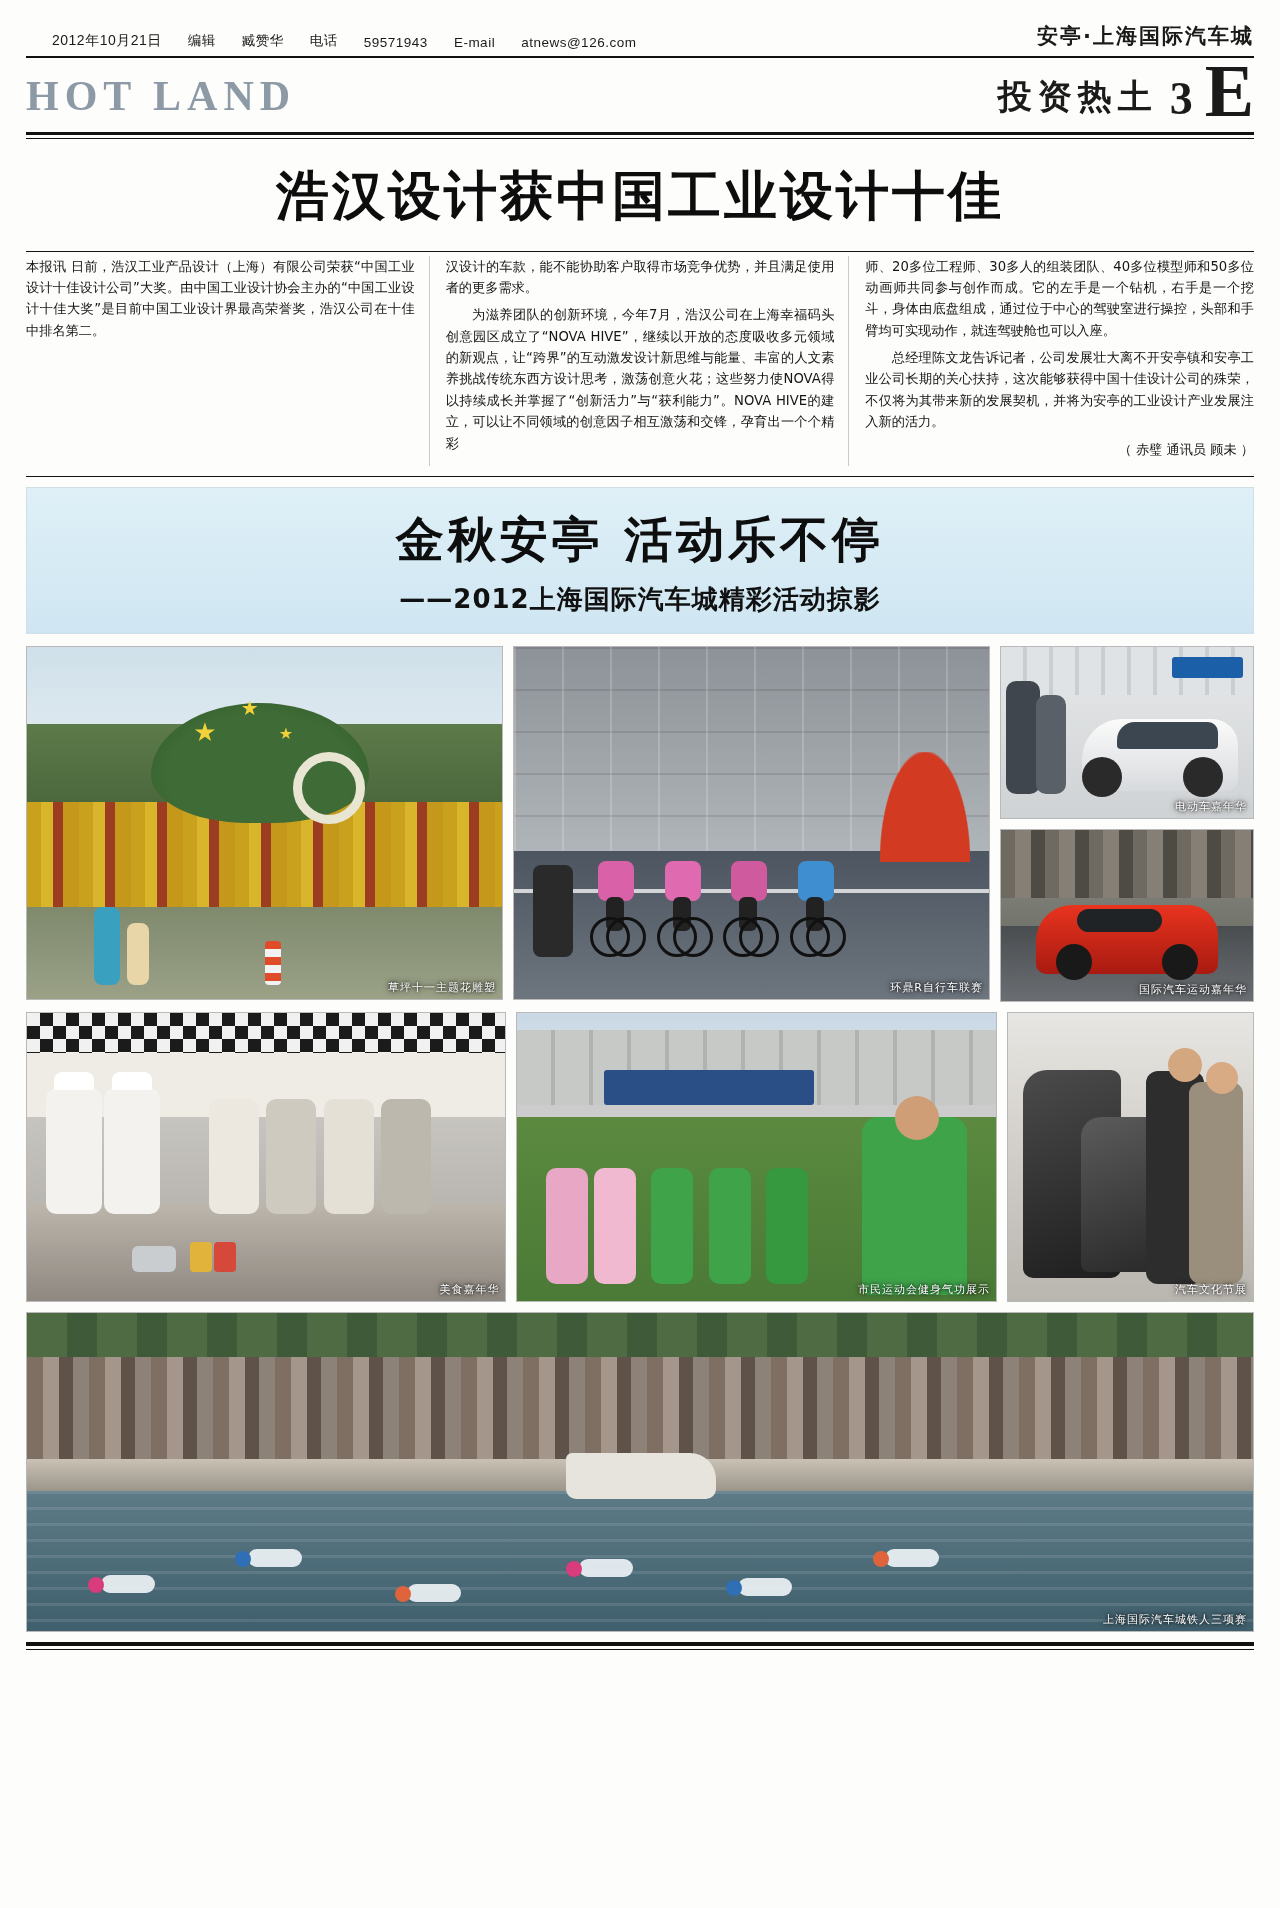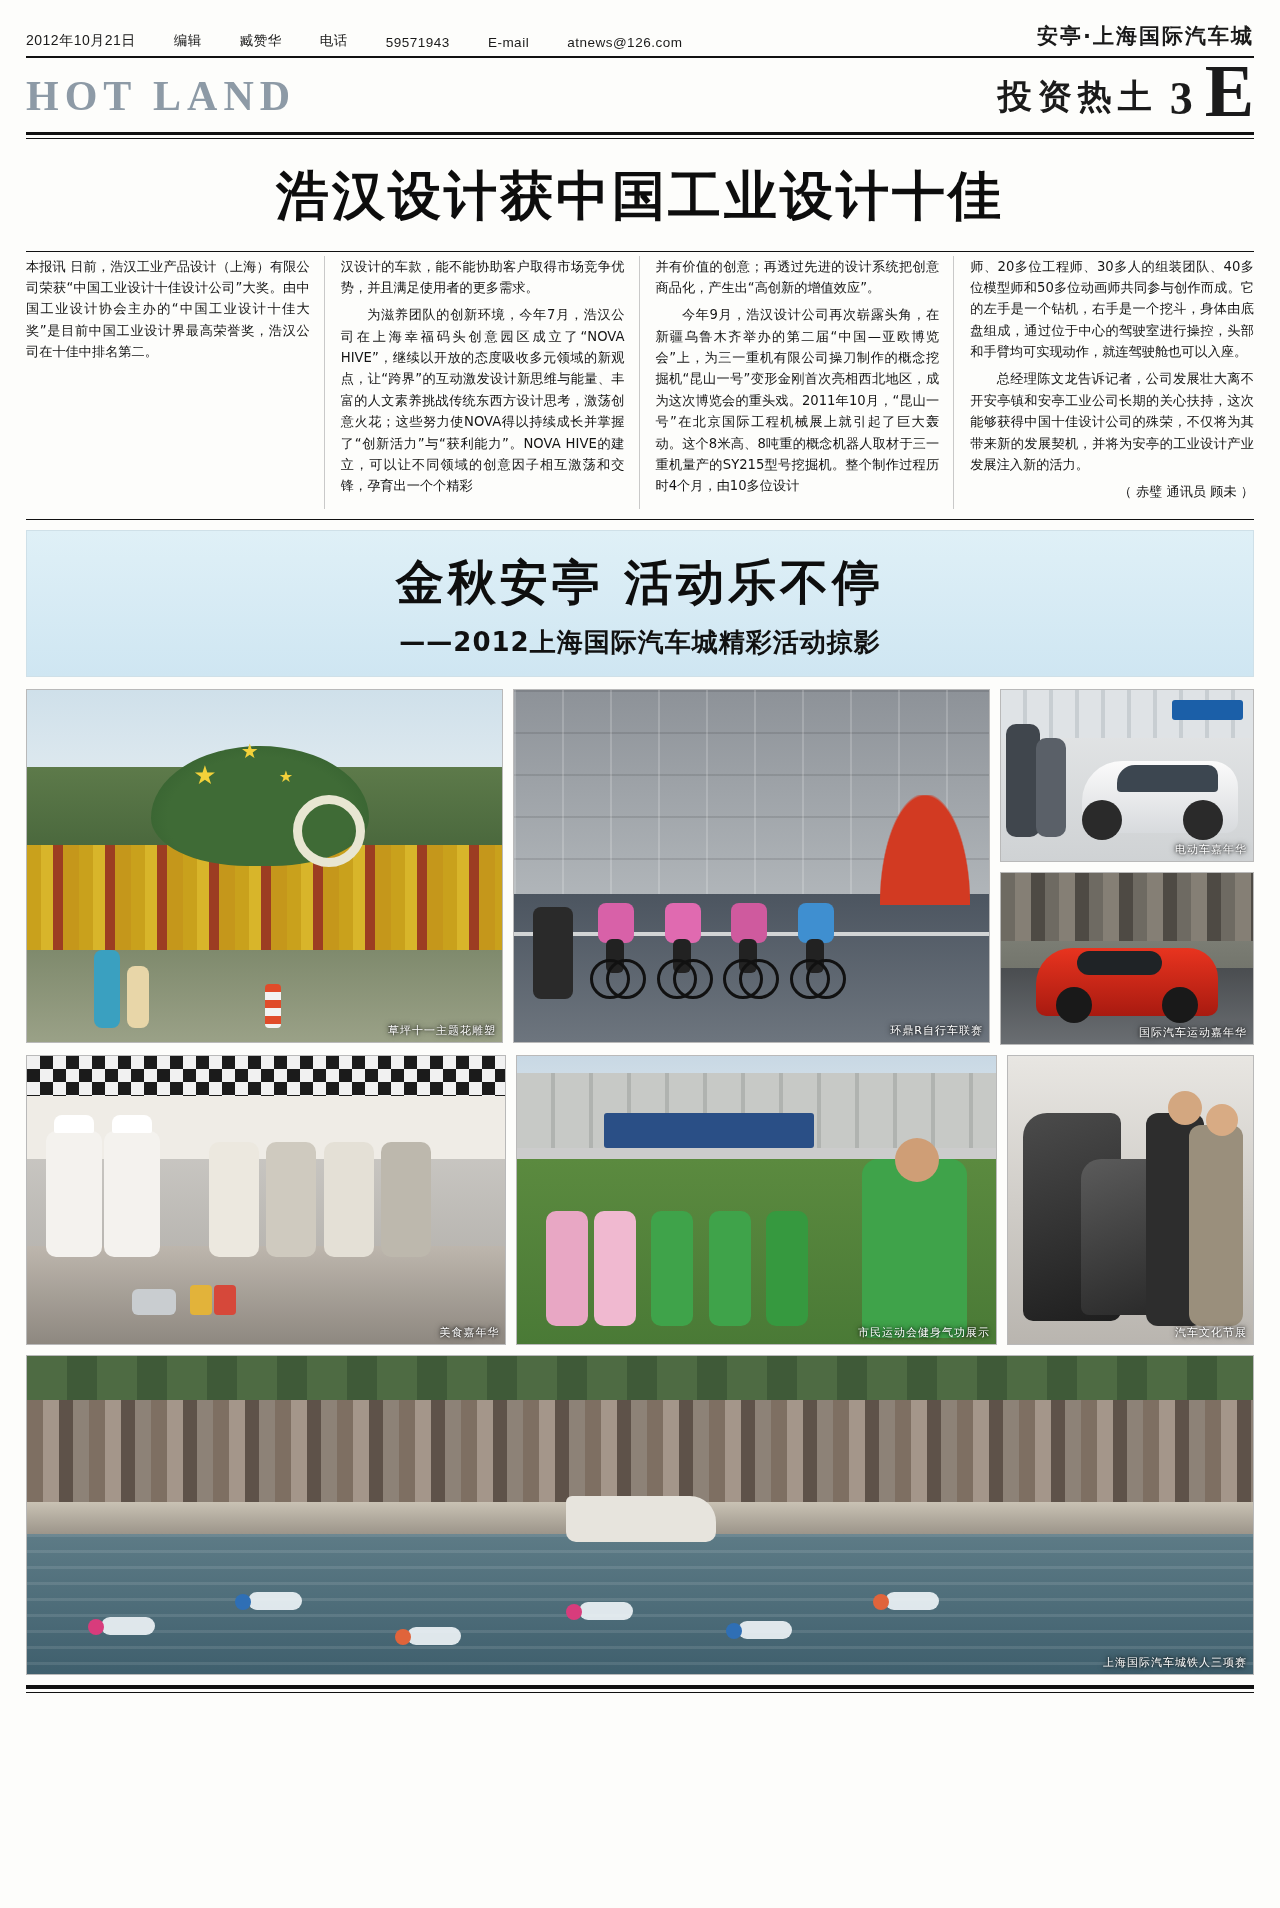--- a/index.html
+++ b/index.html
@@ -17,21 +17,21 @@
     box-sizing:border-box;
     padding:22px 26px 0 26px;
   }
 
   
   .topbar{
     display:flex;align-items:flex-end;justify-content:space-between;
     font-size:14px;letter-spacing:.5px;color:#1a1a1a;
     padding-bottom:4px;
   }
-  .topbar-left{display:flex;gap:38px;align-items:flex-end;}
+  .topbar-left{display:flex;gap:26px;align-items:flex-end;margin-left:26px;}
   .topbar-left .date{font-size:14px;}
   .topbar-left .editor,.topbar-left .tel,.topbar-left .mail{font-size:13.5px;}
   .topbar-right{
     font-size:21px;font-weight:bold;letter-spacing:2px;
     font-family:"DejaVu Sans","Liberation Sans",sans-serif;
   }
   .rule{height:2px;background:#111;margin-top:2px;}
 
   .masthead{
     display:flex;align-items:flex-end;justify-content:space-between;
@@ -289,24 +289,20 @@
 
   <div class="article">
     <div class="col">
       <p class="lead">本报讯 日前，浩汉工业产品设计（上海）有限公司荣获“中国工业设计十佳设计公司”大奖。由中国工业设计协会主办的“中国工业设计十佳大奖”是目前中国工业设计界最高荣誉奖，浩汉公司在十佳中排名第二。</p>
     </div>
     <div class="col">
       <p class="lead">汉设计的车款，能不能协助客户取得市场竞争优势，并且满足使用者的更多需求。</p>
       <p>为滋养团队的创新环境，今年7月，浩汉公司在上海幸福码头创意园区成立了“NOVA HIVE”，继续以开放的态度吸收多元领域的新观点，让“跨界”的互动激发设计新思维与能量、丰富的人文素养挑战传统东西方设计思考，激荡创意火花；这些努力使NOVA得以持续成长并掌握了“创新活力”与“获利能力”。NOVA HIVE的建立，可以让不同领域的创意因子相互激荡和交锋，孕育出一个个精彩</p>
     </div>
     <div class="col">
-      <p class="lead">并有价值的创意；再透过先进的设计系统把创意商品化，产生出“高创新的增值效应”。</p>
-      <p>今年9月，浩汉设计公司再次崭露头角，在新疆乌鲁木齐举办的第二届“中国—亚欧博览会”上，为三一重机有限公司操刀制作的概念挖掘机“昆山一号”变形金刚首次亮相西北地区，成为这次博览会的重头戏。2011年10月，“昆山一号”在北京国际工程机械展上就引起了巨大轰动。这个8米高、8吨重的概念机器人取材于三一重机量产的SY215型号挖掘机。整个制作过程历时4个月，由10多位设计</p>
-    </div>
-    <div class="col">
       <p class="lead">师、20多位工程师、30多人的组装团队、40多位模型师和50多位动画师共同参与创作而成。它的左手是一个钻机，右手是一个挖斗，身体由底盘组成，通过位于中心的驾驶室进行操控，头部和手臂均可实现动作，就连驾驶舱也可以入座。</p>
       <p>总经理陈文龙告诉记者，公司发展壮大离不开安亭镇和安亭工业公司长期的关心扶持，这次能够获得中国十佳设计公司的殊荣，不仅将为其带来新的发展契机，并将为安亭的工业设计产业发展注入新的活力。</p>
       <p class="byline">（ 赤璧  通讯员  顾未 ）</p>
     </div>
   </div>
 
   <div class="banner">
     <div class="banner-title">金秋安亭  活动乐不停</div>
     <div class="banner-sub">——2012上海国际汽车城精彩活动掠影</div>
   </div>

